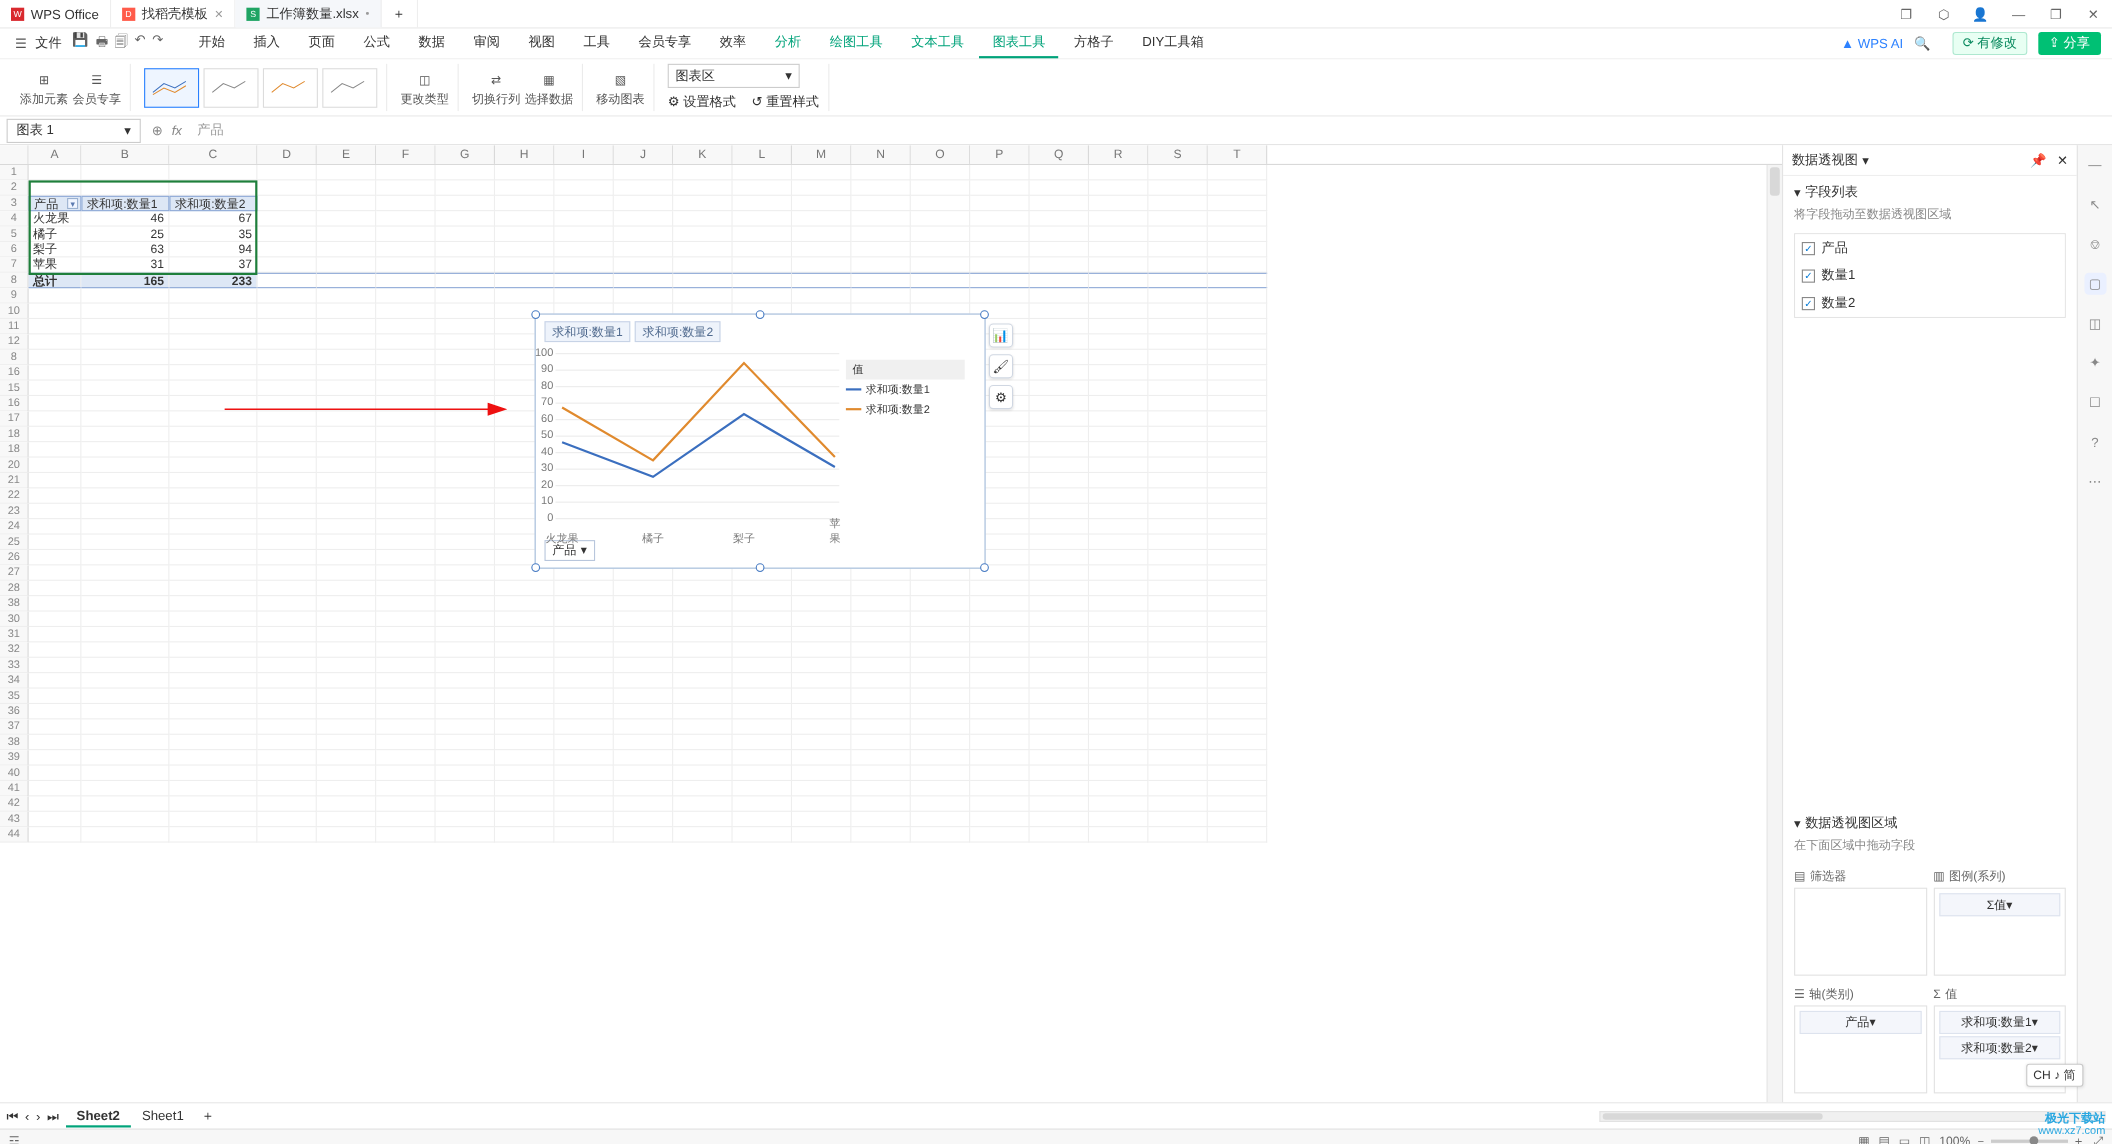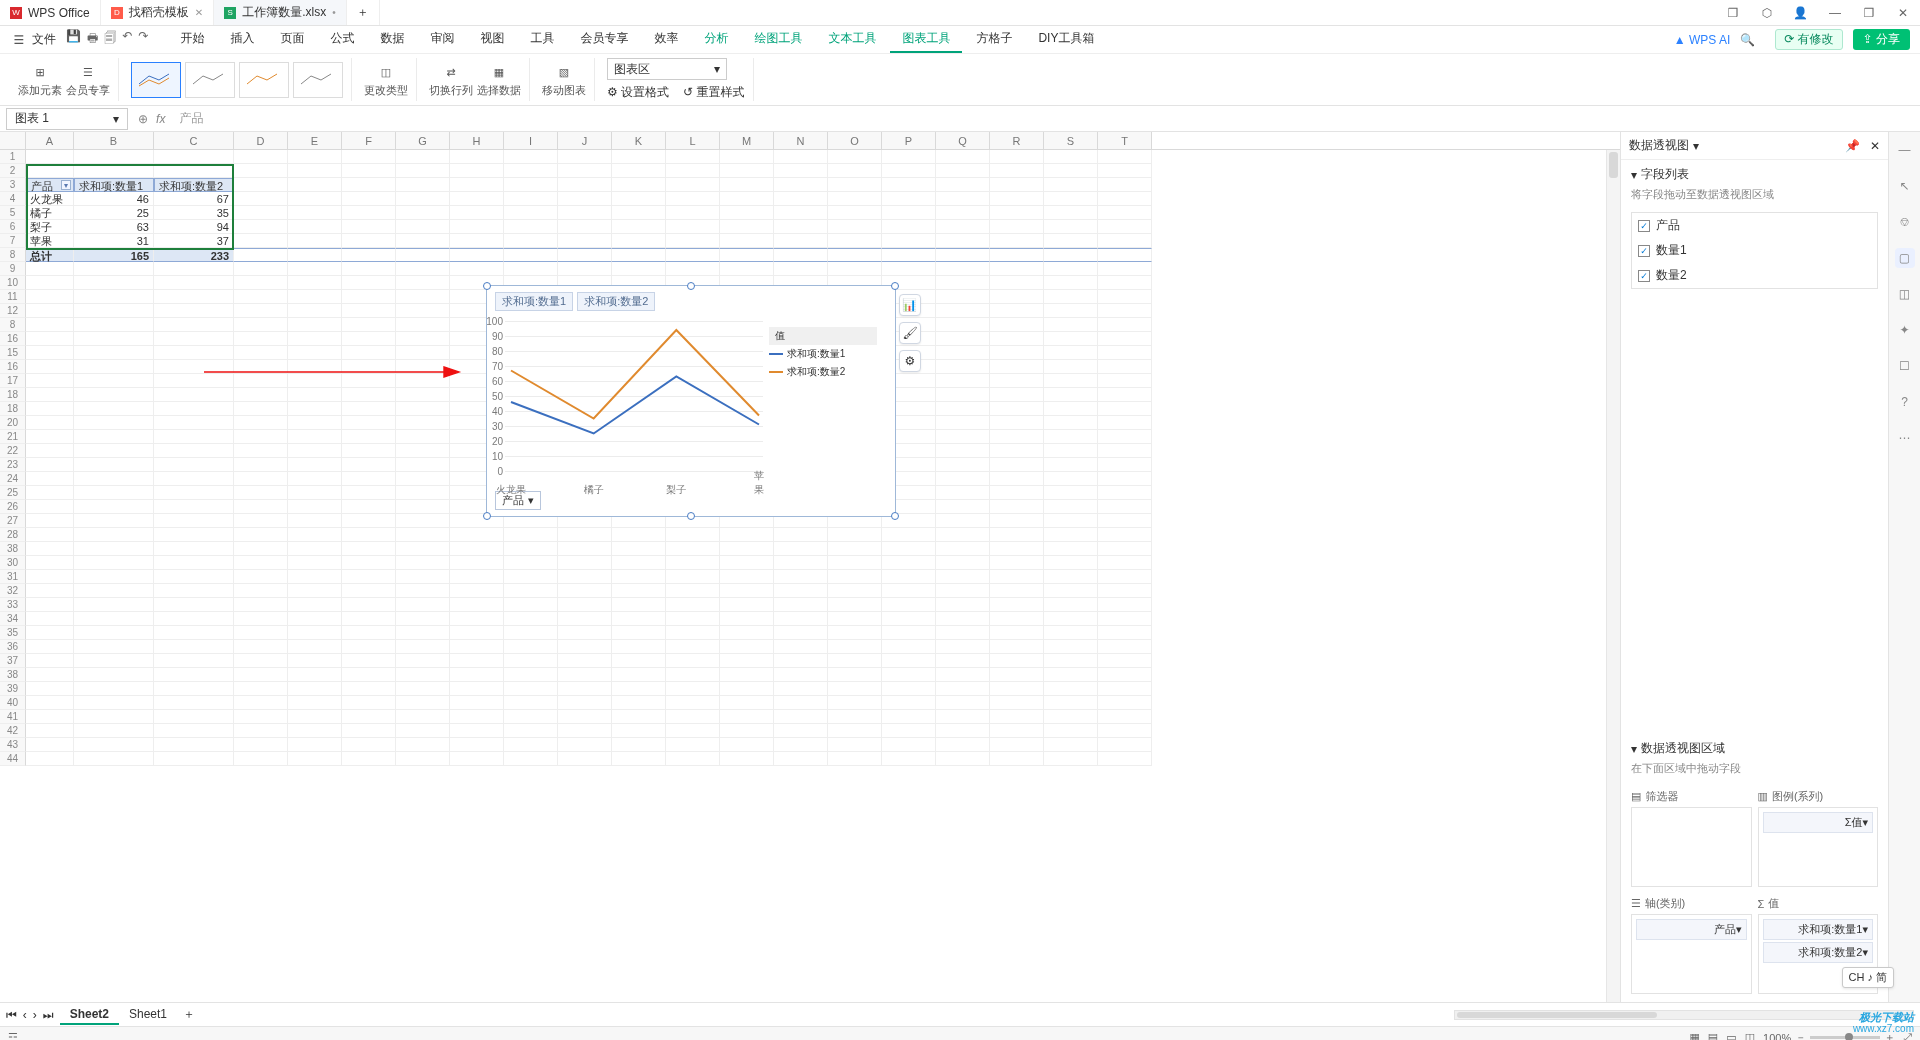--- a/index.html
+++ b/index.html
@@ -79,40 +79,40 @@
   .rp-section-title { color:#333; display:flex; align-items:center; gap:4px; }
   .fields-box { border:1px solid #e2e2e2; margin-top:6px; }
   .field-row { display:flex; align-items:center; gap:6px; padding:4px 6px; background:#fff; }
   .cbox { width:12px; height:12px; border:1px solid #888; display:flex; justify-content:center; align-items:center; font-size:9px; }
   .cbox.checked::after { content:"✓"; color:#0078d4; }
   .rp-hint { color:#888; font-size:11px; padding:4px 0; }
   .areas { display:grid; grid-template-columns:1fr 1fr; gap:6px; padding:0 10px; }
   .areabox { }
   .areabox-title { display:flex; align-items:center; gap:4px; font-size:11px; color:#666; padding:3px 0; }
   .areabox-body { border:1px solid #e2e2e2; min-height:80px; padding:2px; }
-  .pill { background:#f4f6fb; border:1px solid #dde3ee; padding:2px 4px; margin:2px; font-size:11px; display:flex; justify-content:flex-end; align-items:center; }
+  .pill { background:#f4f6fb; border:1px solid #dde3ee; padding:2px 4px; margin:2px; font-size:11px; display:flex; justify-content:center; align-items:center; }
   
   .rail { width:32px; background:#f7f7f7; border-left:1px solid #e3e3e3; display:flex; flex-direction:column; align-items:center; gap:16px; padding-top:8px; }
   .rail > div { width:20px; height:20px; display:flex; justify-content:center; align-items:center; color:#888; }
   
   .sheetbar { height:24px; background:#fff; border-top:1px solid #e3e3e3; display:flex; align-items:center; padding:0 6px; gap:6px; }
   .sheettab { padding:2px 10px; }
   .sheettab.active { font-weight:bold; border-bottom:2px solid #00a37a; }
   .statusbar { height:22px; background:#f7f7f7; border-top:1px solid #e3e3e3; display:flex; align-items:center; padding:0 8px; gap:8px; font-size:11px; color:#666; }
   .statusbar .spacer { flex:1; }
   .zoom { display:flex; align-items:center; gap:4px; }
   .slider { width:70px; height:3px; background:#ccc; position:relative; }
   .slider::after { content:""; position:absolute; top:-3px; left:35px; width:8px; height:8px; border-radius:50%; background:#888; }
   
   .arrow { position:absolute; stroke:#e11; stroke-width:1.4; fill:#e11; }
   
   .ime-badge { position:absolute; right:26px; bottom:52px; border:1px solid #c9c9c9; background:#fff; padding:2px 6px; font-size:11px; border-radius:3px; box-shadow:0 1px 3px rgba(0,0,0,0.1); }
   
   .watermark { position:absolute; right:6px; bottom:6px; text-align:right; font-size:11px; line-height:1.1; }
-  .watermark .l1 { color:#2aa7e0; font-style:italic; font-weight:bold; }
+  .watermark .l1 { color:#2aa7e0; font-weight:bold; }
   .watermark .l2 { color:#2aa7e0; font-size:10px; }
 </style>
 </head>
 <body>
 
 <div class="titlebar">
   <div id="tabs" style="display:flex;height:100%;">
       <div class="tab">
         <span style="width:12px;height:12px;background:#d9292e;color:#fff;font-size:8px;display:inline-flex;justify-content:center;align-items:center;">W</span>
         <span>WPS Office</span>

